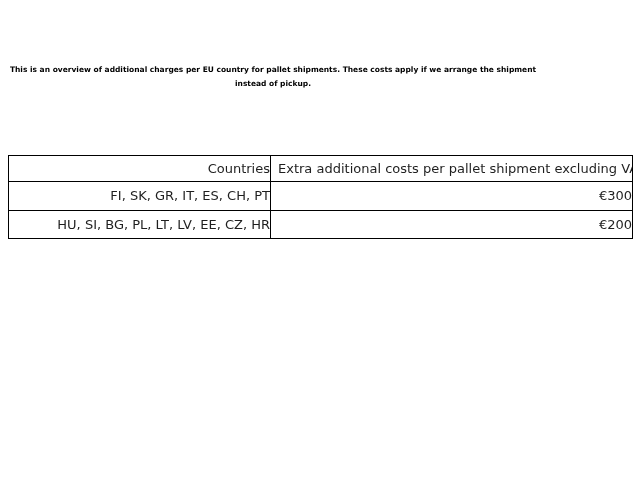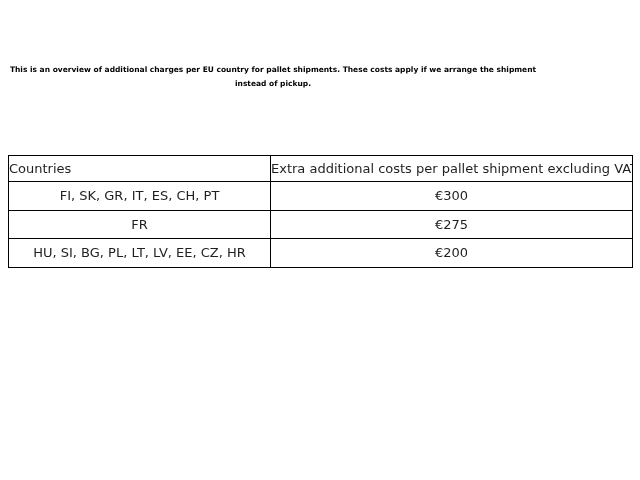--- a/index.html
+++ b/index.html
@@ -43,25 +43,26 @@
     font-size: 13px;
     font-weight: normal;
     color: #1f1f1f;
     vertical-align: middle;
     padding: 0;
     white-space: nowrap;
     overflow: hidden;
   }
   table.charges th {
     height: 25px;
-    text-align: left;
+    text-align: right;
+    padding-left: 7px;
   }
   table.charges td {
     height: 27.5px;
-    text-align: center;
+    text-align: right;
   }
   td.cell-countries { padding-left: 26px; }
   td.cell-cost      { padding-left: 36px; margin-left: 43px; }
 </style>
 </head>
 <body>
 
 <div class="intro">This is an overview of additional charges per EU country for pallet shipments. These costs apply if we arrange the shipment instead of pickup.</div>
 
 <table class="charges">
@@ -74,21 +75,17 @@
       <th>Countries</th>
       <th>Extra additional costs per pallet shipment excluding VAT</th>
     </tr>
   </thead>
   <tbody>
     <tr>
       <td class="cell-countries">FI, SK, GR, IT, ES, CH, PT</td>
       <td class="cell-cost">€300</td>
     </tr>
     <tr>
-      <td class="cell-countries">FR</td>
-      <td class="cell-cost">€275</td>
-    </tr>
-    <tr>
       <td class="cell-countries">HU, SI, BG, PL, LT, LV, EE, CZ, HR</td>
       <td class="cell-cost">€200</td>
     </tr>
   </tbody>
 </table>
 
 </body></html>

